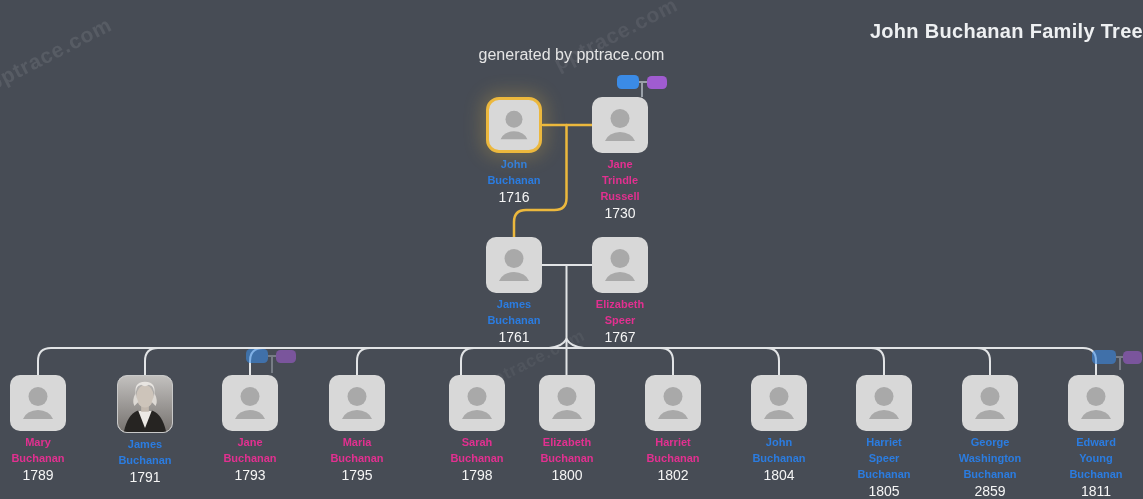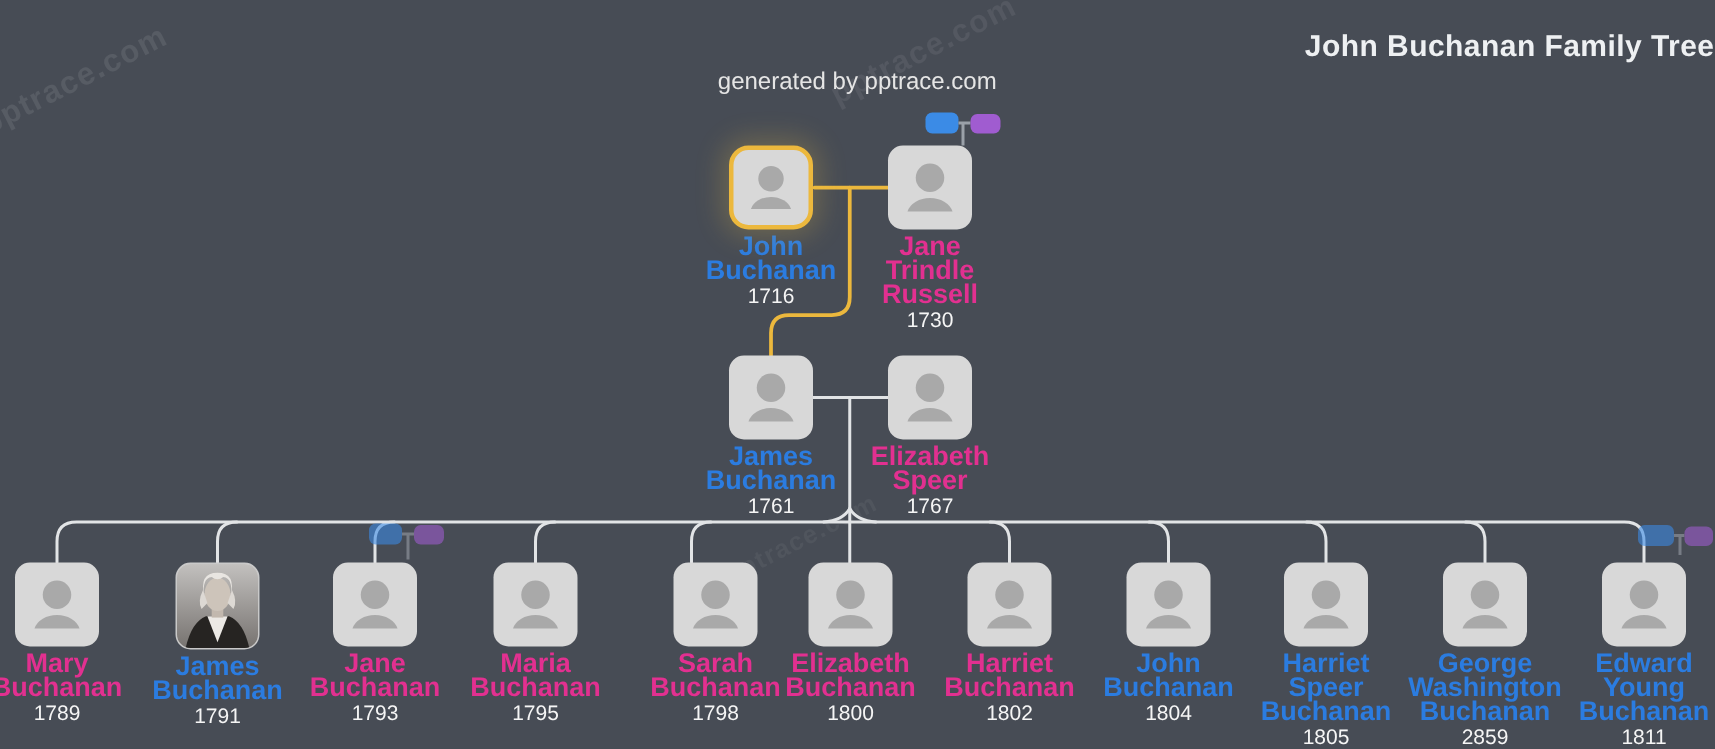--- a/index.html
+++ b/index.html
@@ -16,21 +16,21 @@
   svg.connectors{position:absolute;left:0;top:0;}
   .wht{stroke:#E2E4E6;stroke-width:2;fill:none;stroke-linecap:round;}
   .sel{stroke:#ECB83D;stroke-width:2.5;fill:none;stroke-linecap:round;}
   .person-card{position:absolute;width:106px;text-align:center;cursor:pointer;}
   .avatar-box{width:56px;height:56px;margin:0 auto;background:#D8D8D8;border-radius:10px;
               position:relative;overflow:hidden;}
   .avatar-box svg{display:block;width:100%;height:100%;}
   .selected .avatar-box{border:3px solid #ECB83D;border-radius:13px;box-sizing:border-box;
               box-shadow:0 0 18px 5px rgba(240,197,70,0.22);}
   .photo .avatar-box{height:58px;border:1px solid #C9C9C9;box-sizing:border-box;}
-  .person-name{font-weight:700;font-size:18px;line-height:16px;margin-top:3px;}
+  .person-name{font-weight:700;font-size:11px;line-height:16px;margin-top:3px;}
   .male .person-name{color:#2B7CE0;}
   .female .person-name{color:#E23090;}
   .nl{display:block;}
   .birth-year{font-size:14px;line-height:17px;color:#F5F5F5;margin-top:1px;font-weight:400;}
   .plink{position:absolute;display:flex;align-items:center;height:14px;}
   .plink-f{width:22px;height:14px;border-radius:4.5px;background:#3B8BE6;display:inline-block;}
   .plink-bar{width:8px;height:2px;background:#9AA0A8;display:inline-block;}
   .plink-m{width:20px;height:13px;border-radius:4.5px;background:#A05CD0;display:inline-block;}
   .plink-stub{position:absolute;width:2px;background:#9AA0A8;}
   .muted{opacity:0.58;}

